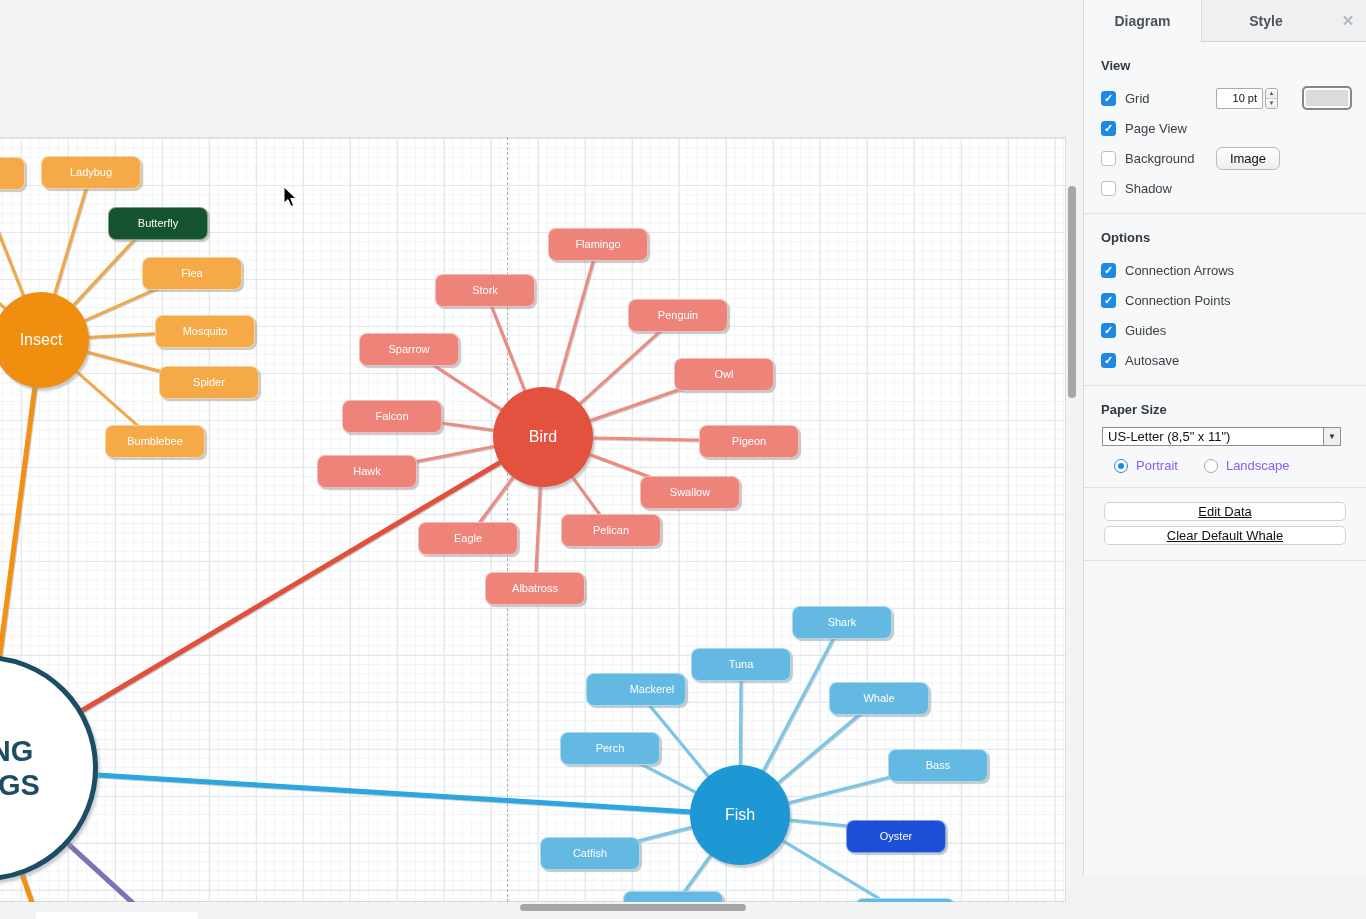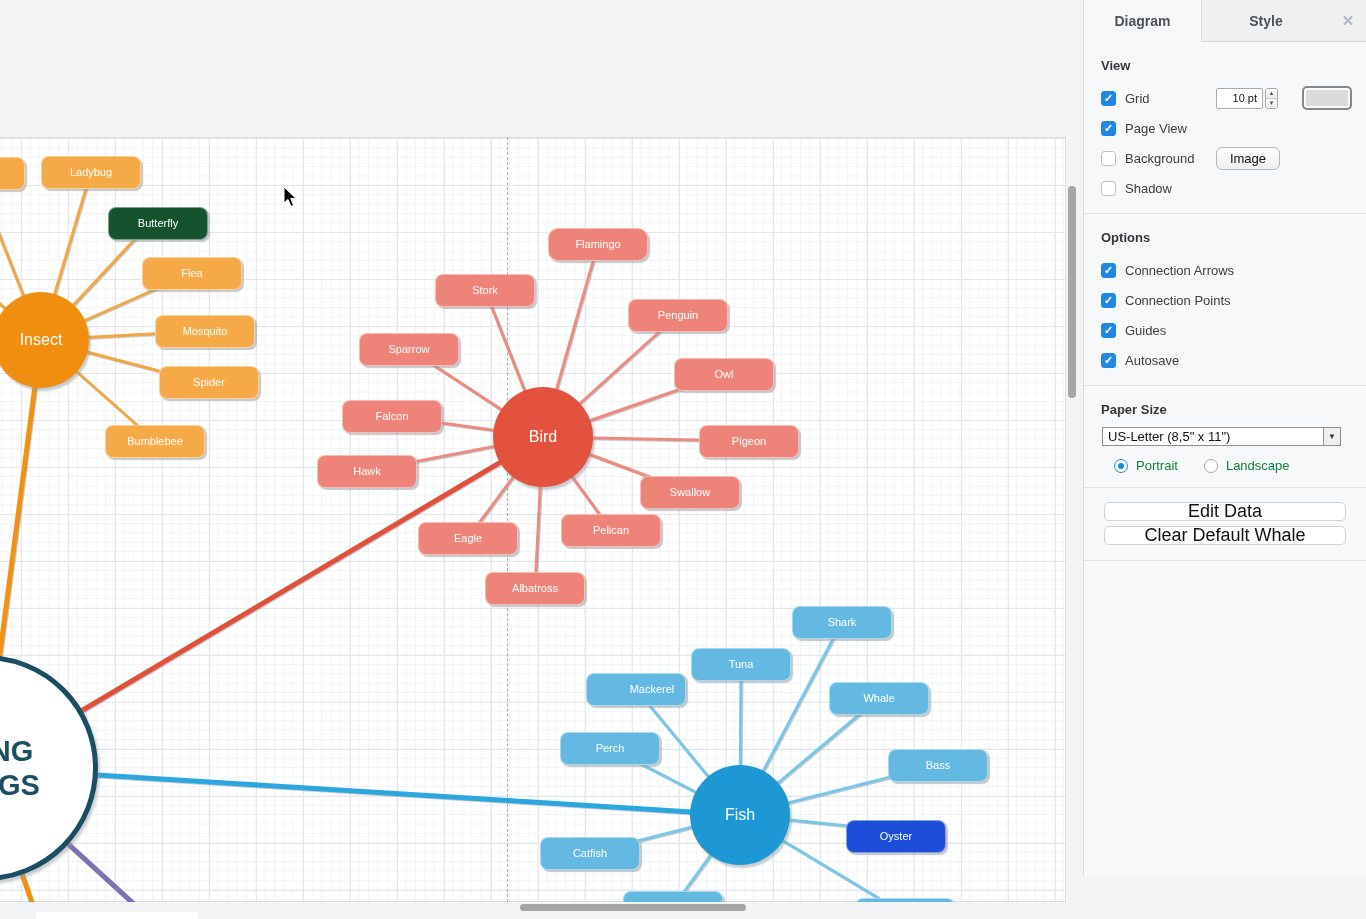--- a/index.html
+++ b/index.html
@@ -80,31 +80,31 @@
     border-radius:5px; background:#DBDBDB; box-shadow:inset 0 0 0 2px #FAFAFA; }
   .img-btn { width:64px; height:23px; border:1px solid #B9B9B9; border-radius:6px;
     background:linear-gradient(#FDFDFD,#EFEFEF); font-size:13px; color:#111;
     display:flex; align-items:center; justify-content:center; }
   .select { margin:2px 0 0 1px; width:239px; height:19px; border:1px solid #8F8F8F;
     background:#fff; display:flex; align-items:center; font-size:13px; color:#111;
     padding-left:5px; position:relative; }
   .select::after { content:"▼"; position:absolute; right:0; top:0; width:16px; height:17px;
     border-left:1px solid #8F8F8F; background:#EFEFEF; font-size:8px; color:#333;
     text-align:center; line-height:17px; }
-  .radio-row { display:flex; align-items:center; margin:12px 0 4px 13px; color:#15803d; }
+  .radio-row { display:flex; align-items:center; margin:12px 0 4px 13px; color:#8b5cf6; }
   .radio { width:14px; height:14px; border-radius:50%; background:#fff;
     border:1px solid #ABABAB; position:relative; }
   .radio.sel { border:1.5px solid #1E88E5; }
   .radio.sel::after { content:""; position:absolute; inset:3px; border-radius:50%;
     background:#1E88E5; }
   .radio-lbl { margin:0 26px 0 8px; }
   .radio-lbl.last { margin-right:0; }
   .panel-btn { width:242px; height:19px; border:1px solid #D2D2D2; border-radius:5px;
-    background:#fff; font-size:18px; color:#111; display:flex; align-items:center;
-    justify-content:center; margin:0 auto 5px auto; }
+    background:#fff; font-size:13px; color:#111; display:flex; align-items:center;
+    justify-content:center; margin:0 auto 5px auto;text-decoration:underline; }
   .btn-block { padding:14px 0 10px 0; }
 </style>
 </head>
 <body>
 
 <div class="canvas">
   <div class="page"></div>
   <div class="diagram-layer">
     <div class="page-divider"></div>
     <svg id="edges" width="1083" height="902">
@@ -146,21 +146,21 @@
       </svg>
     <div id="nodes">
         <div class="box" style="left: -75px; top: 156.5px; background: rgb(245, 169, 71);"></div>
         <div class="box" style="left: 41px; top: 155.5px; background: rgb(245, 169, 71);">Ladybug</div>
         <div class="box" style="left: 100px; top: 206.5px; background: #14532d; margin-left: 8px;">Butterfly</div>
         <div class="box" style="left: 142px; top: 256.5px; background: rgb(245, 169, 71);">Flea</div>
         <div class="box" style="left: 155px; top: 314.5px; background: rgb(245, 169, 71);">Mosquito</div>
         <div class="box" style="left: 159px; top: 365.5px; background: rgb(245, 169, 71);">Spider</div>
         <div class="box" style="left: 105px; top: 424.5px; background: rgb(245, 169, 71);">Bumblebee</div>
         <div class="hub" style="left: -7px; top: 292px; height: 96px; width: 96px; background: rgb(239, 142, 15);">Insect</div>
-        <div class="box" style="left: 548px; top: 227.5px; background: rgb(238, 131, 121); border-radius: 10px;">Flamingo</div>
+        <div class="box" style="left: 548px; top: 227.5px; background: rgb(238, 131, 121);">Flamingo</div>
         <div class="box" style="left: 435px; top: 273.5px; background: rgb(238, 131, 121);">Stork</div>
         <div class="box" style="left: 628px; top: 298.5px; background: rgb(238, 131, 121);">Penguin</div>
         <div class="box" style="left: 359px; top: 332.5px; background: rgb(238, 131, 121);">Sparrow</div>
         <div class="box" style="left: 674px; top: 357.5px; background: rgb(238, 131, 121);">Owl</div>
         <div class="box" style="left: 342px; top: 399.5px; background: rgb(238, 131, 121);">Falcon</div>
         <div class="box" style="left: 699px; top: 424.5px; background: rgb(238, 131, 121);">Pigeon</div>
         <div class="box" style="left: 317px; top: 454.5px; background: rgb(238, 131, 121);">Hawk</div>
         <div class="box" style="left: 640px; top: 475.5px; background: rgb(238, 131, 121);">Swallow</div>
         <div class="box" style="left: 418px; top: 521.5px; background: rgb(238, 131, 121);">Eagle</div>
         <div class="box" style="left: 561px; top: 513.5px; background: rgb(238, 131, 121);">Pelican</div>

